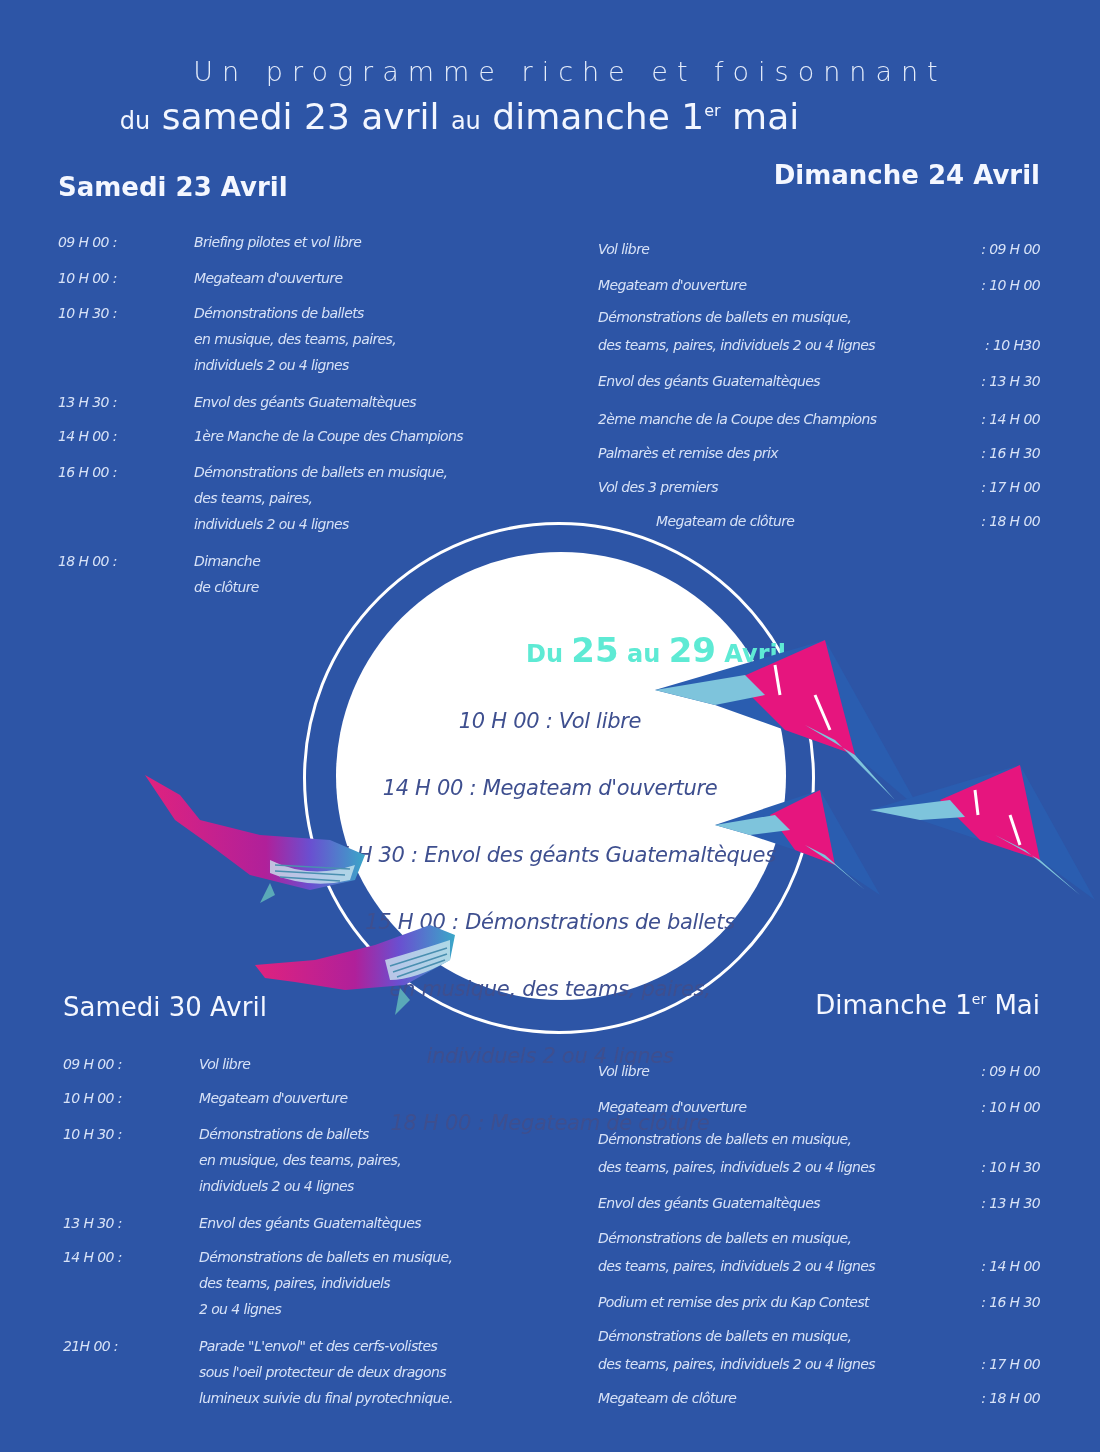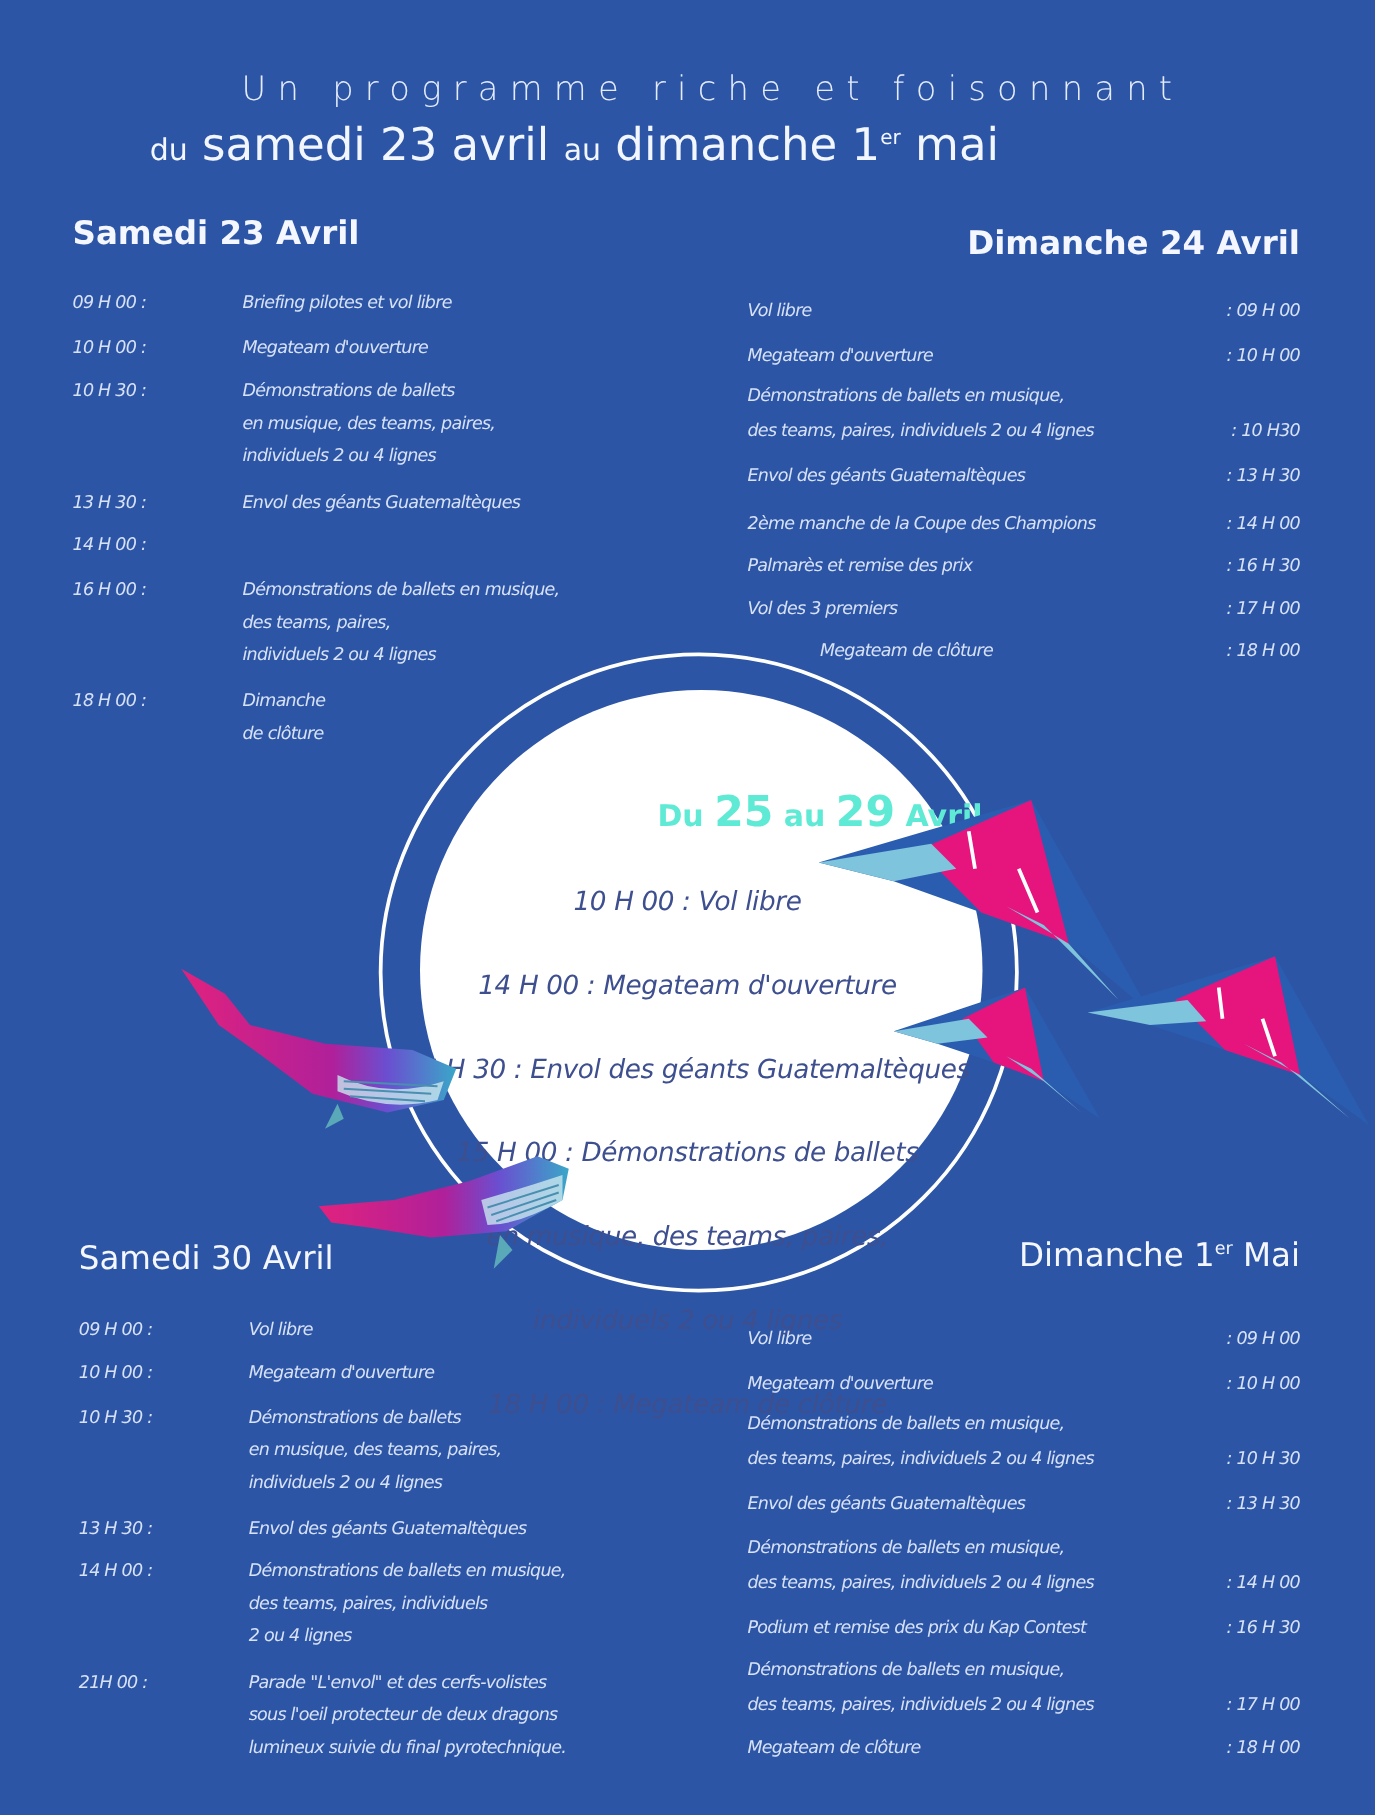--- a/index.html
+++ b/index.html
@@ -57,35 +57,36 @@
       <span class="ev">Démonstrations de ballets
 en musique, des teams, paires,
 individuels 2 ou 4 lignes</span>
     </div>
   <div class="row" style="height:34px;">
       <span class="time">13 H 30 :</span>
       <span class="ev">Envol des géants Guatemaltèques</span>
     </div>
   <div class="row" style="height:36px;">
       <span class="time">14 H 00 :</span>
+      <span class="ev">1ère Manche de la Coupe des Champions</span>
     </div>
   <div class="row" style="height:89px;">
       <span class="time">16 H 00 :</span>
       <span class="ev">Démonstrations de ballets en musique,
 des teams, paires,
 individuels 2 ou 4 lignes</span>
     </div>
   <div class="row" style="height:56px;">
       <span class="time">18 H 00 :</span>
       <span class="ev">Dimanche
 de clôture</span>
     </div>
 </div>
 
-<div class="abs day-title right" style="right:60px;top:180px;">Dimanche 24 Avril</div>
+<div class="abs day-title right" style="right:60px;top:160px;">Dimanche 24 Avril</div>
 <div class="abs sched right" style="left:598px;top:227px;width:442px;">
   <div class="row" style="height:36px;">
       <span class="ev">Vol libre</span>
       <span class="time">: 09 H 00</span>
     </div>
   <div class="row" style="height:36px;">
       <span class="ev">Megateam d'ouverture</span>
       <span class="time">: 10 H 00</span>
     </div>
   <div class="row" style="height:60px;">

